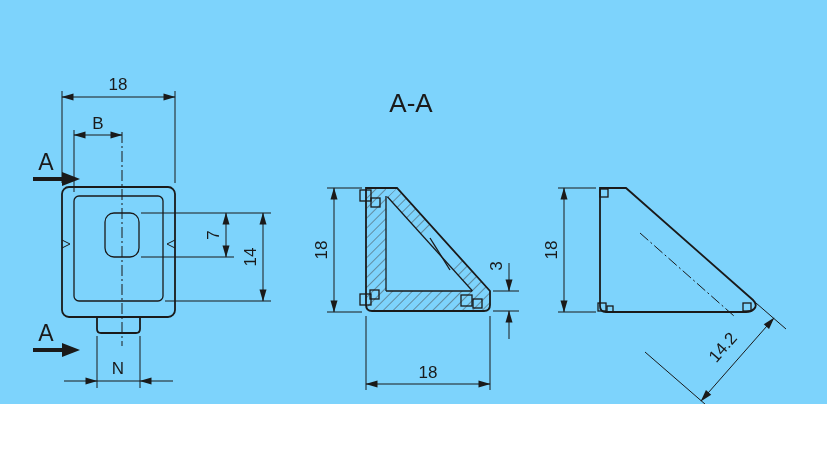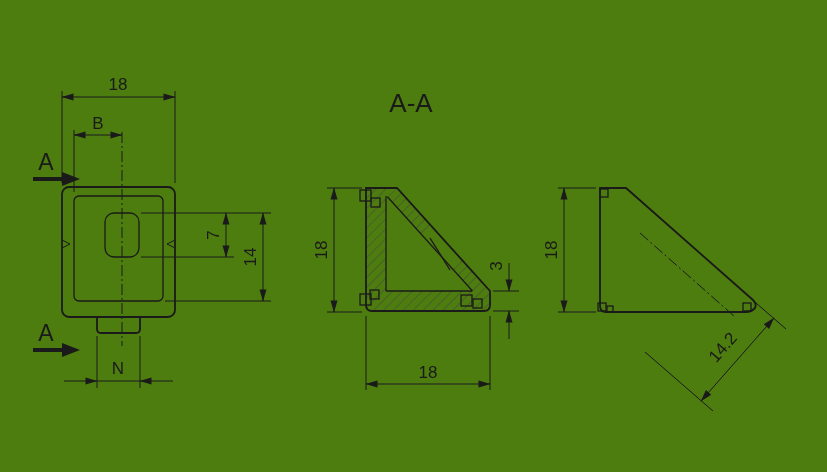--- a/index.html
+++ b/index.html
@@ -2,22 +2,22 @@
 <html><head>
 <meta charset="utf-8">
 <style>
   html, body {
     margin: 0;
     padding: 0;
     background: #ffffff;
   }
   .drawing-wrap {
     width: 827px;
-    height: 472px;
-    background: #4d7c0f;
+    height: 404px;
+    background: #7dd3fc;
     position: relative;
     overflow: hidden;
   }
   svg text {
     font-family: "Liberation Sans", "DejaVu Sans", sans-serif;
     fill: #1a1a1a;
   }
   .dim-text  { font-size: 17px; }
   .big-text  { font-size: 23px; }
   .title-text{ font-size: 26px; }

